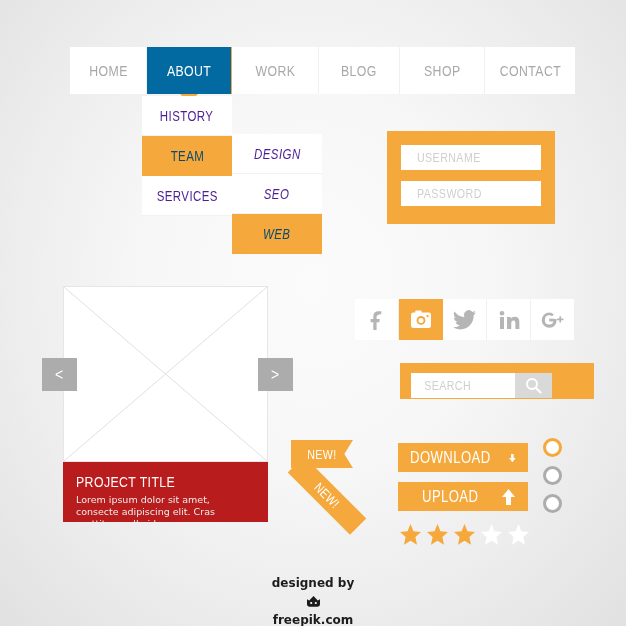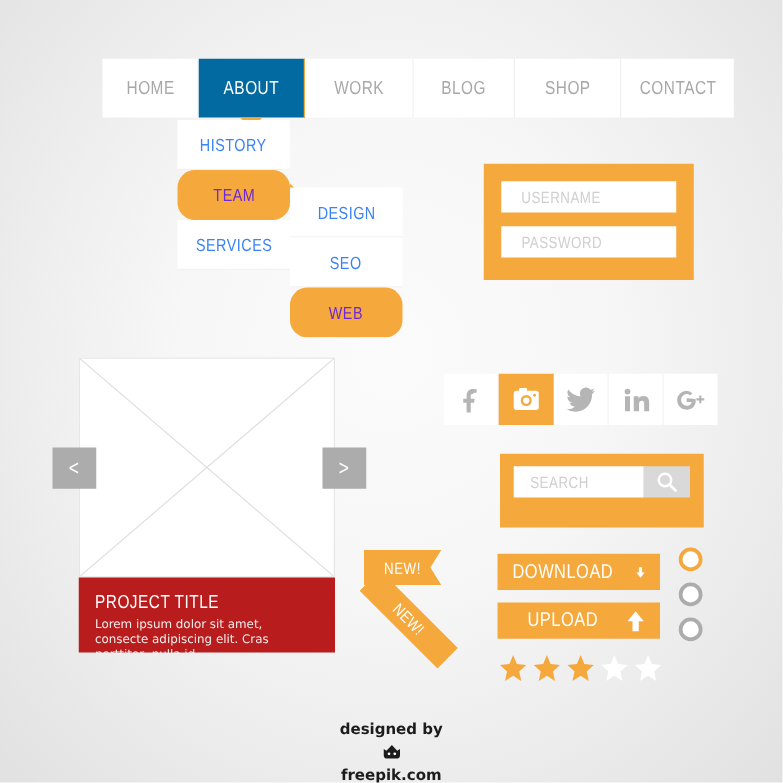--- a/index.html
+++ b/index.html
@@ -25,21 +25,21 @@
     font-family: "Liberation Sans Narrow", "Liberation Sans", sans-serif;
     font-stretch: condensed;
     letter-spacing: 0.5px;
     transform: scaleX(0.82);
     transform-origin: center center;
     white-space: nowrap;
   }
 
   
   #topnav {
-    left: 68px; top: 47px;
+    left: 56px; top: 47px;
     display: flex;
     height: 47px;
     padding-left: 14px;
   }
   .nav-item {
     background: #FFFFFF;
     color: #A8A8A8;
     font-size: 15px;
     display: flex;
     align-items: center;
@@ -65,30 +65,29 @@
   }
 
   
   .drop-item {
     width: 90px;
     height: 39px;
     display: flex;
     align-items: center;
     justify-content: center;
     font-size: 14px;
-    color: #3b82f6;
+    color: #4c1d95;
     background: #FFFFFF;
     position: relative;
     border-bottom: 1px solid #F2F2F2;
   }
   .drop-item.active {
     background: #F5A83C;
-    color: #6d28d9;
+    color: #0c4a6e;
     border-bottom-color: #F5A83C;
-    border-radius: 14px;
   }
   .drop-arrow {
     position: absolute;
     right: -10px;
     top: 50%;
     margin-top: -9px;
     width: 0; height: 0;
     border-top: 9px solid transparent;
     border-bottom: 9px solid transparent;
     border-left: 10px solid #F5A83C;
@@ -140,22 +139,23 @@
     justify-content: center;
     border-right: 1px solid #F1F1F1;
   }
   .social-btn:last-child { border-right: none; }
   .social-btn.active { background: #F5A83C; border-right-color: #F5A83C; }
   .social-btn svg { display: block; }
 
   
   #search-panel {
     left: 400px; top: 363px;
-    width: 163px; height: 59px;
-    background: #F5A83C;
+    width: 163px; height: 36px;
+    background: #F5A83C;
+    padding-left: 31px;
   }
   #search-input-box {
     position: absolute;
     left: 11px; top: 10px;
     width: 104px; height: 25px;
     background: #FFFFFF;
     display: flex;
     align-items: center;
     padding-left: 8px;
     box-sizing: border-box;
@@ -325,21 +325,21 @@
     </div>
     <div class="drop-item active">
       <span class="cond">TEAM</span>
       <span class="drop-arrow"></span>
     </div>
     <div class="drop-item">
       <span class="cond">SERVICES</span>
     </div>
   </div>
 
-  <div class="abs" style="left:232px; top:150px;">
+  <div class="abs" style="left:232px; top:134px;font-style:italic;">
     <div class="drop-item">
       <span class="cond">DESIGN</span>
     </div>
     <div class="drop-item">
       <span class="cond">SEO</span>
     </div>
     <div class="drop-item active">
       <span class="cond">WEB</span>
     </div>
   </div>

